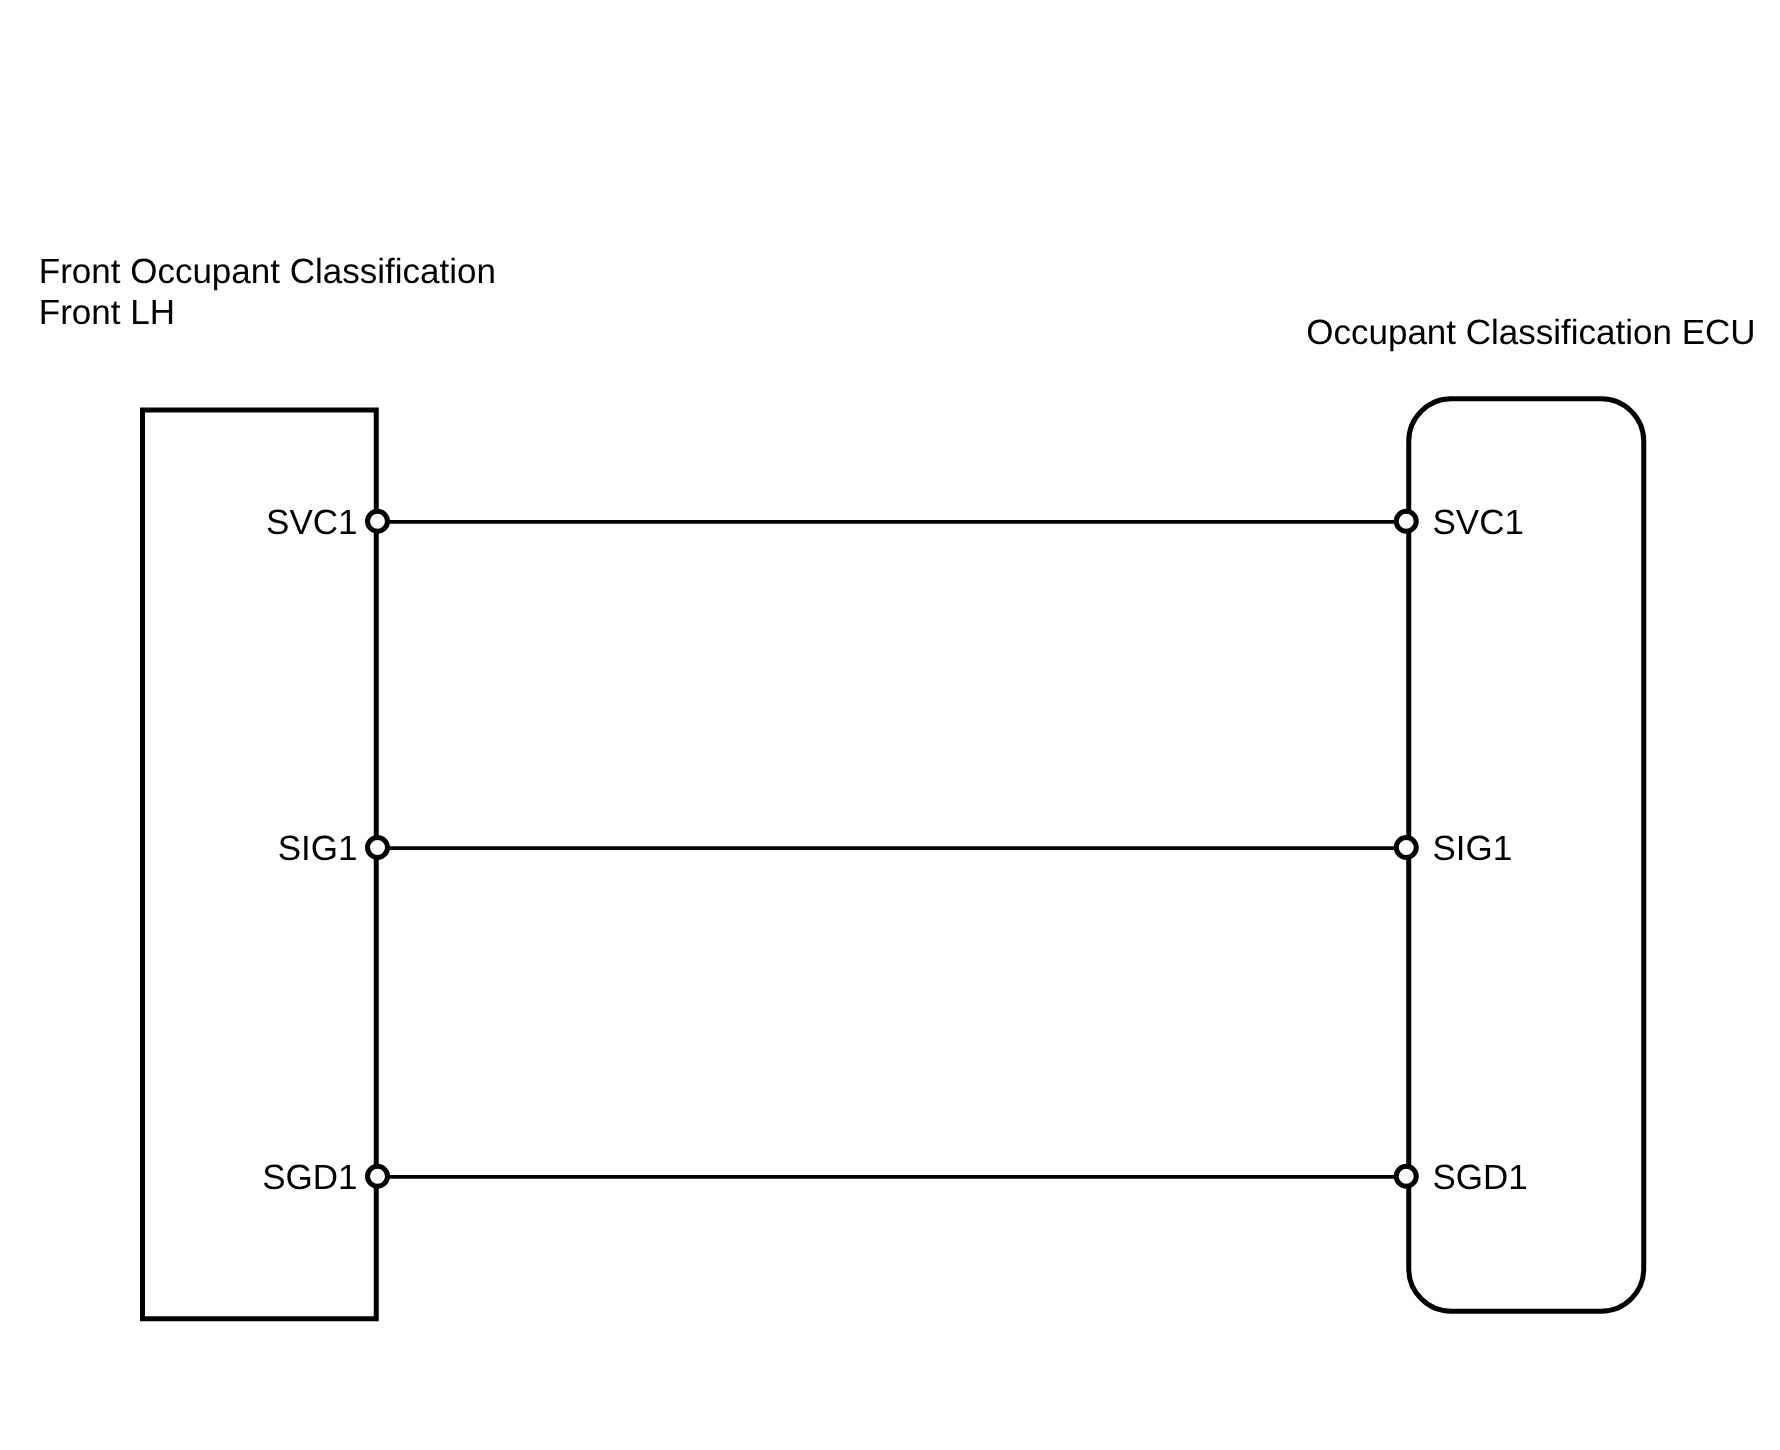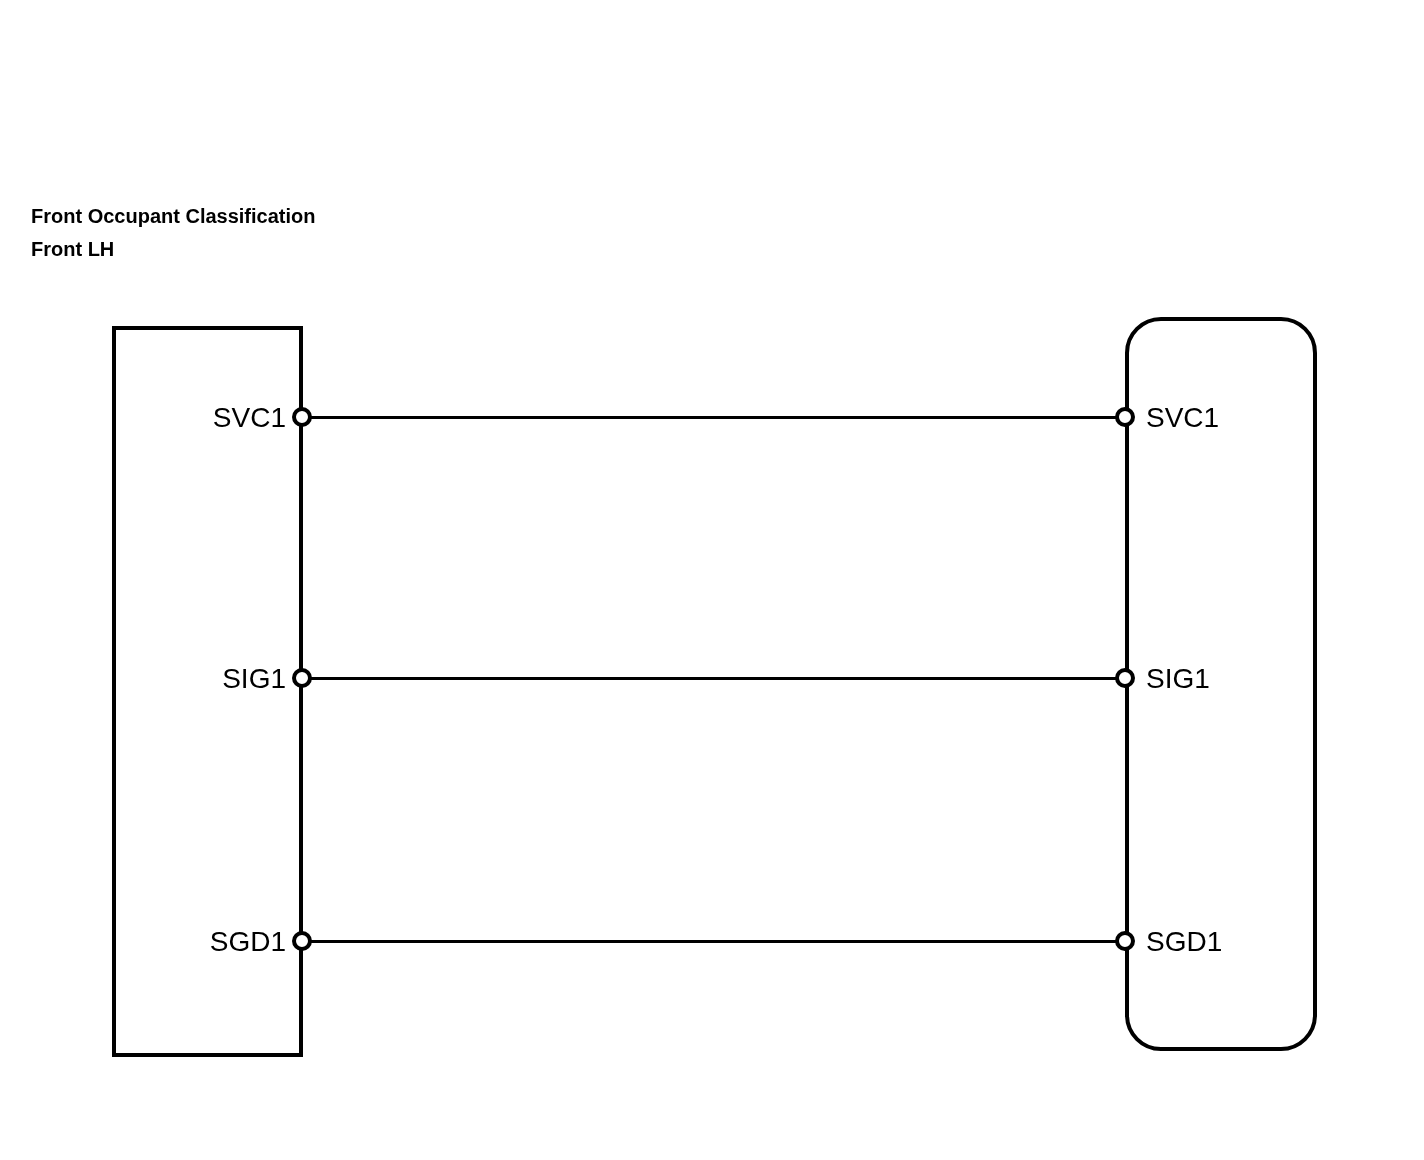--- a/index.html
+++ b/index.html
@@ -10,25 +10,24 @@
     width: 1424px;
     height: 1160px;
     background: var(--bg, #ffffff);
     font-family: "Liberation Sans", sans-serif;
     color: var(--line, #000000);
     overflow: hidden;
   }
 
   .component-title {
     position: absolute;
-    font-size: 20px;
+    font-size: 28px;
     line-height: 33px;
     white-space: nowrap;
     color: var(--line, #000000);
-    font-weight: bold;
   }
   .component-title.left  { left: 31px;  top: 200px; }
   .component-title.right { left: 1045px; top: 249px; }
 
   .component-box {
     position: absolute;
     box-sizing: border-box;
     border: 4px solid var(--line, #000000);
     background: transparent;
   }
@@ -84,20 +83,21 @@
 </style>
 </head>
 <body>
 
 <div class="canvas" style="--line: #000000; --bg: #ffffff;">
 
   <div class="component-title left">
     <span>Front Occupant Classification</span><br>
     <span>Front LH</span>
   </div>
+  <div class="component-title right">Occupant Classification ECU</div>
 
   <div class="component-box left"></div>
   <div class="component-box right"></div>
 
   <div class="wire r0"></div>
   <div class="wire r1"></div>
   <div class="wire r2"></div>
 
   <div class="terminal l r0"></div>
   <div class="terminal r r0"></div>

